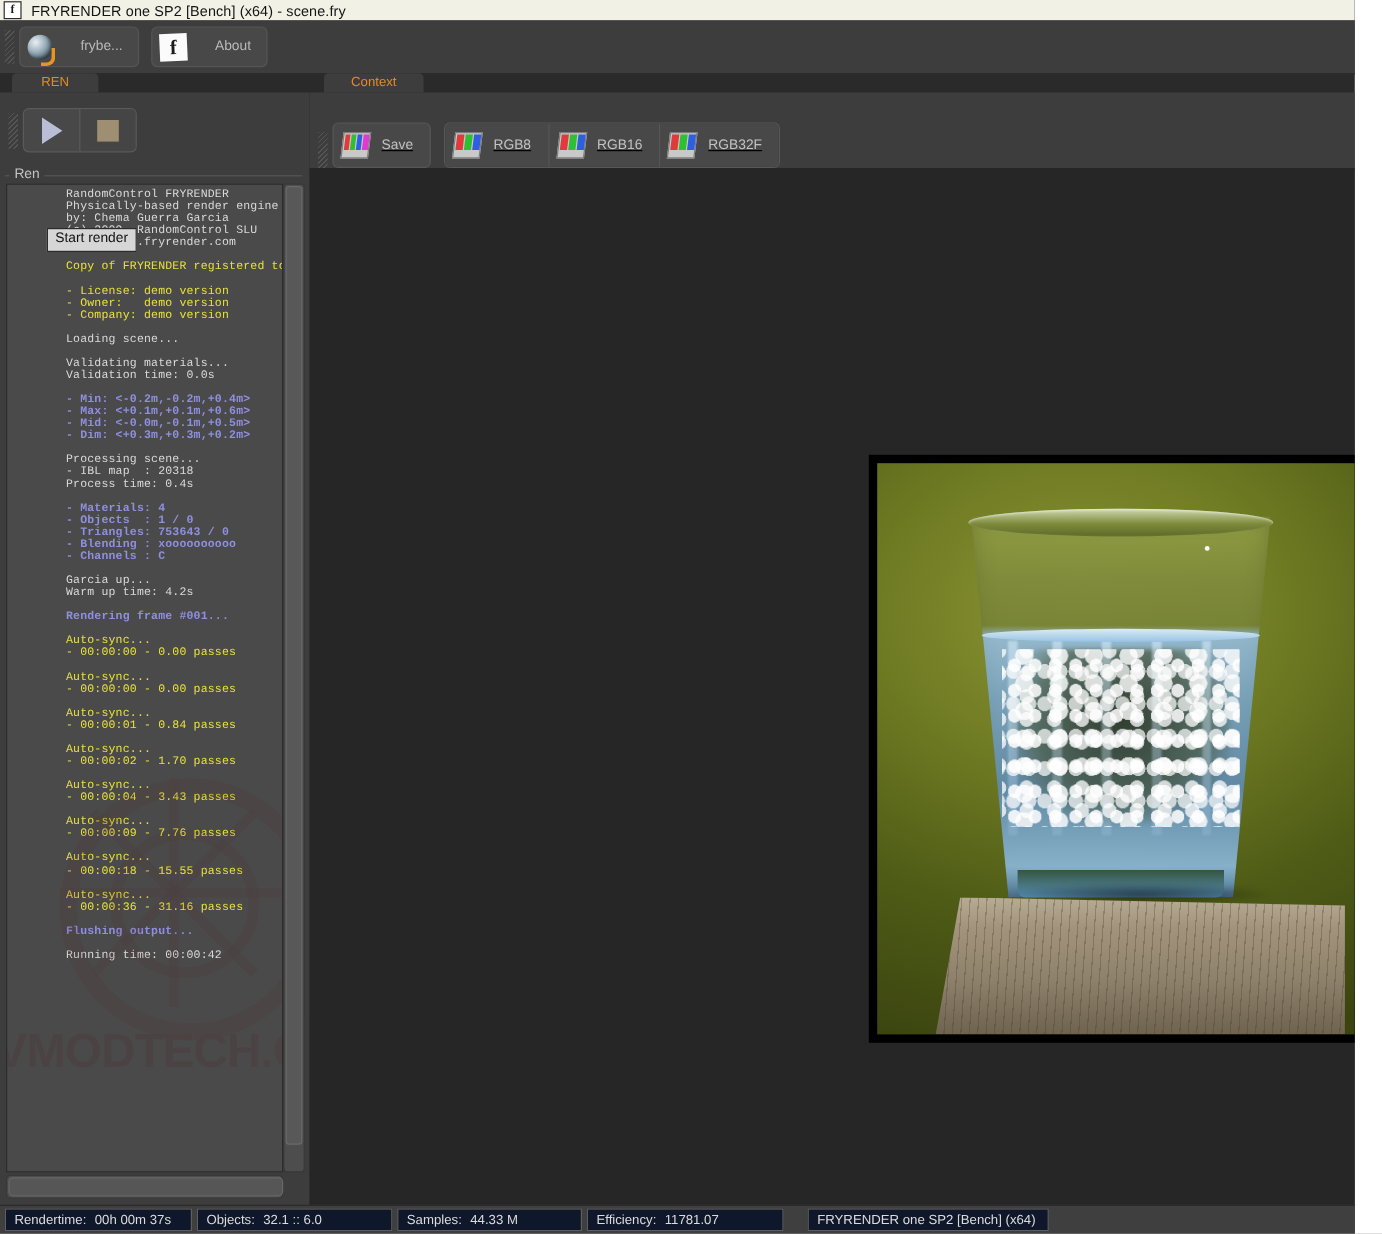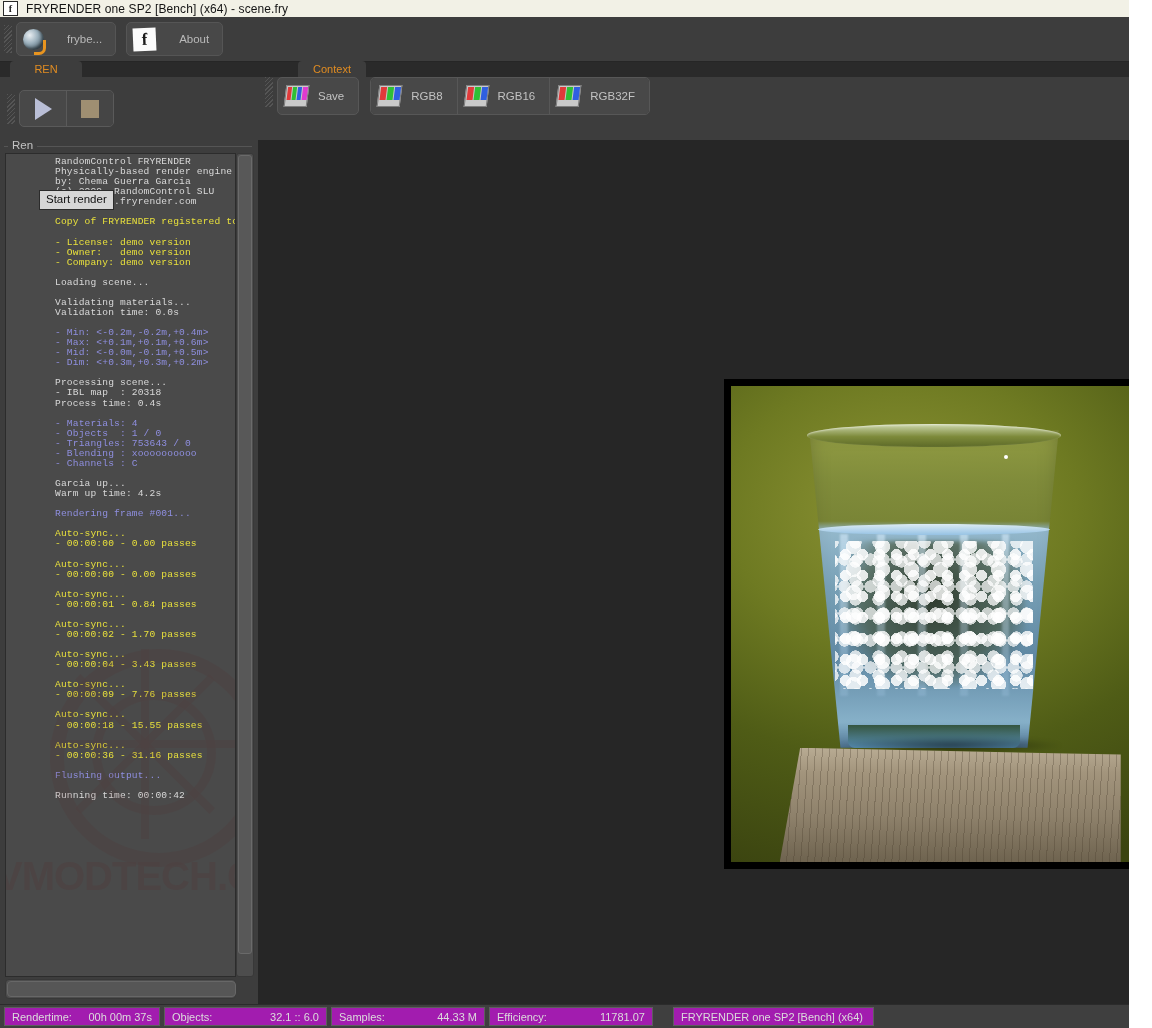--- a/index.html
+++ b/index.html
@@ -54,21 +54,21 @@
      padding:0 4px;z-index:3;}
   .fsline{position:absolute;left:4px;right:6px;top:6px;height:1px;background:#555;}
 
   .console{position:absolute;left:5px;top:13px;right:22px;bottom:28px;background:#4a4a4a;
      border:1px solid #2c2c2c;overflow:hidden;}
   .conwrap{position:absolute;inset:0;padding:3px 0 0 5px;margin-left:44px;}
   pre.log{margin:0;font-family:"Liberation Mono",monospace;font-size:9.6px;line-height:10.07px;
      white-space:pre;letter-spacing:.15px;}
   .c-w{color:#d9d9d9;}
   .c-y{color:#e8e03c;text-align:center;}
-  .c-b{color:#8f8fe0;}
+  .c-b{color:#8f8fe0;font-weight:bold;}
 
   .watermark{position:absolute;left:-6px;top:455px;width:290px;height:330px;pointer-events:none;
      opacity:.22;}
   .wmtext{position:absolute;left:-4px;top:245px;font-family:"Liberation Sans",sans-serif;
      font-weight:bold;font-size:40px;color:#5a2020;letter-spacing:-1px;opacity:.62;}
   .wmring{position:absolute;left:50px;top:40px;width:190px;height:190px;border-radius:50%;
      border:14px solid #5a2424;opacity:.55;}
   .wmring2{position:absolute;left:92px;top:82px;width:106px;height:106px;border-radius:50%;
      border:9px solid #5a2424;opacity:.5;}
   .wmspoke{position:absolute;left:141px;top:40px;width:8px;height:190px;background:#5a2424;opacity:.5;
@@ -78,23 +78,23 @@
      border:1px solid #383838;border-radius:3px;}
   .vthumb{position:absolute;left:1px;right:1px;top:1px;height:97%;background:#585858;
      border:1px solid #6a6a6a;border-radius:3px;}
   .hscroll{position:absolute;left:5px;right:22px;bottom:6px;height:18px;background:#4d4d4d;
      border:1px solid #383838;border-radius:4px;}
   .hthumb{position:absolute;left:1px;top:1px;bottom:1px;width:99%;background:#565656;
      border:1px solid #676767;border-radius:4px;}
 
   
   .rightpane{position:absolute;left:258px;top:0;right:0;bottom:0;}
-  .tab.ctx{left:12px;width:68px;margin-left:28px;}
-  .ctxtoolbar{height:63px;background:#3d3d3d;display:flex;align-items:flex-start;padding-left:3px;
-      border-bottom:1px solid #2a2a2a;}
+  .tab.ctx{left:12px;width:83px;}
+  .ctxtoolbar{height:63px;background:#3d3d3d;display:flex;align-items:flex-end;padding-left:3px;
+      border-bottom:1px solid #2a2a2a;text-decoration:underline;}
   .cbtn{height:36px;border:1px solid #575757;background:#484848;display:flex;align-items:center;
       padding:0 14px 0 7px;}
   .cgroup{display:flex;border:1px solid #575757;border-radius:5px;overflow:hidden;height:36px;}
   .cgroup .cbtn{border:none;border-radius:0;}
   .cgroup .cbtn+.cbtn{border-left:1px solid #575757;}
   .cbtn.solo{border-radius:5px;margin-right:11px;}
   .cbtn .lbl{font-size:11.5px;color:#c2c2c2;margin-left:10px;}
   .swatch{width:21px;height:20px;position:relative;transform:skewX(-7deg);
      background:#c9c9c9;border:1px solid #7d7d7d;display:flex;}
   .swatch i{flex:1;height:13px;margin:1px .5px;display:block;}
@@ -146,22 +146,22 @@
      background:radial-gradient(ellipse,rgba(0,0,0,.55),transparent 70%);filter:blur(2px);}
   .hilite{position:absolute;left:77%;top:9.5%;width:4px;height:4px;border-radius:50%;background:#fff;}
 
   
   .tooltip{position:absolute;left:39px;top:129px;background:#d6d6d6;border:1px solid #2b2b2b;
      font-size:11.5px;color:#101010;padding:2px 6px 3px;z-index:50;line-height:1.15;white-space:nowrap;}
 
   
   .statusbar{position:absolute;left:0;bottom:0;width:1129px;height:23px;background:#3f3f3f;
      border-top:1px solid #2b2b2b;display:flex;align-items:center;padding-left:4px;}
-  .scell{height:17px;border:1px solid #5e5e5e;background:#a21caf;display:flex;align-items:center;
-     padding:0 7px;margin-right:4px;font-size:11px;color:#dcdcdc;white-space:nowrap;justify-content:space-between;}
+  .scell{height:17px;border:1px solid #5e5e5e;background:#0f172a;display:flex;align-items:center;
+     padding:0 7px;margin-right:4px;font-size:11px;color:#dcdcdc;white-space:nowrap;}
   .scell .k{margin-right:7px;}
   .scell .v{}
 </style>
 </head>
 <body>
 
 <div id="app">
 
   <div class="titlebar">
     <div class="appicon">f</div>

